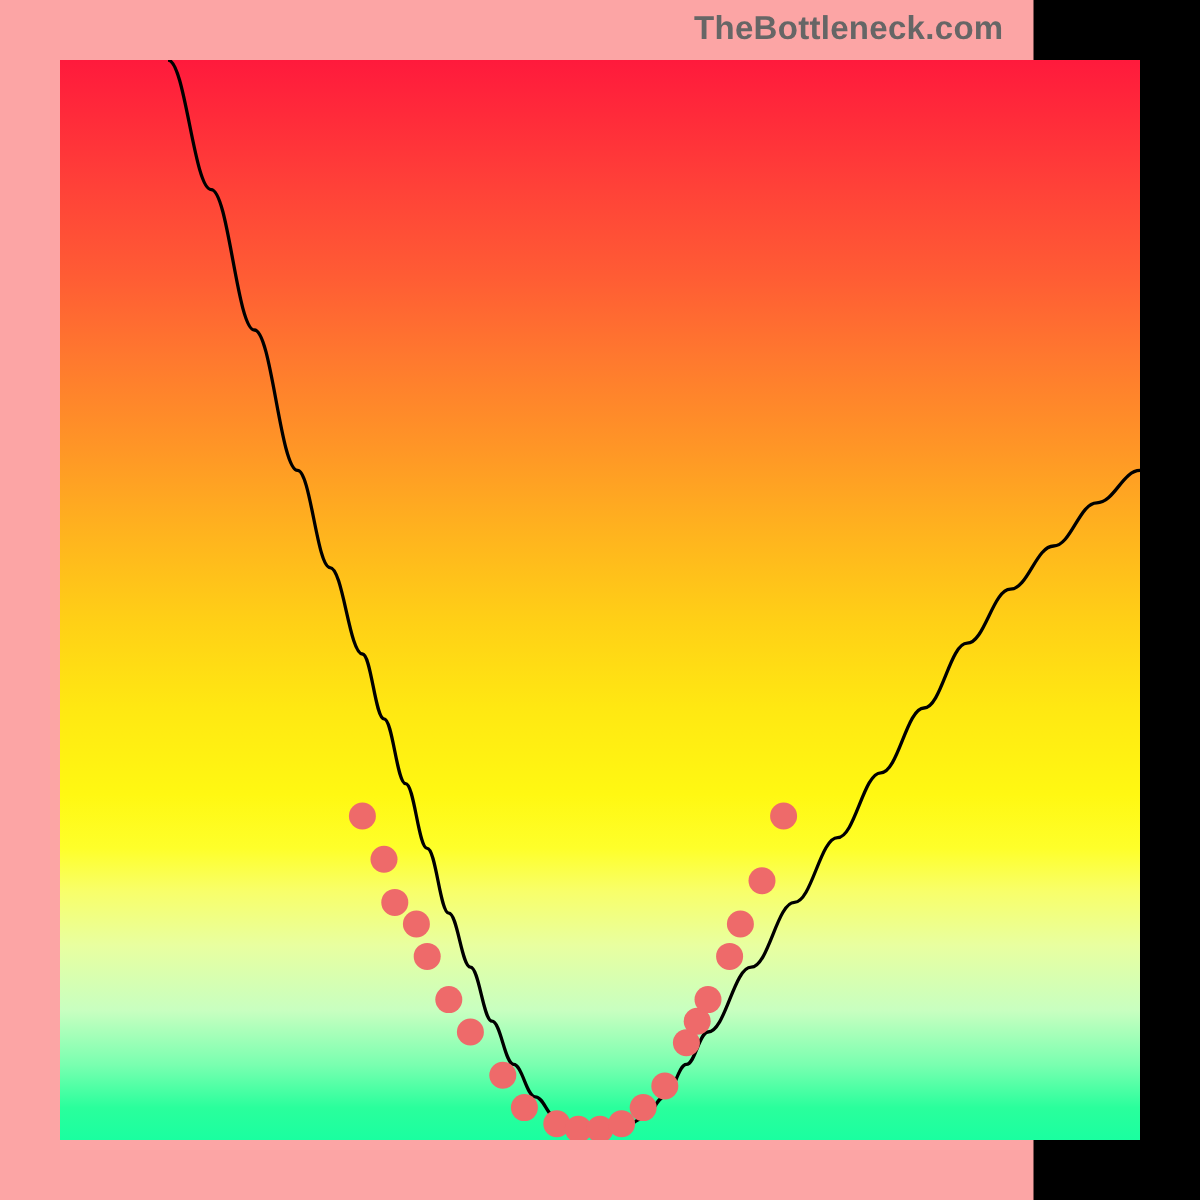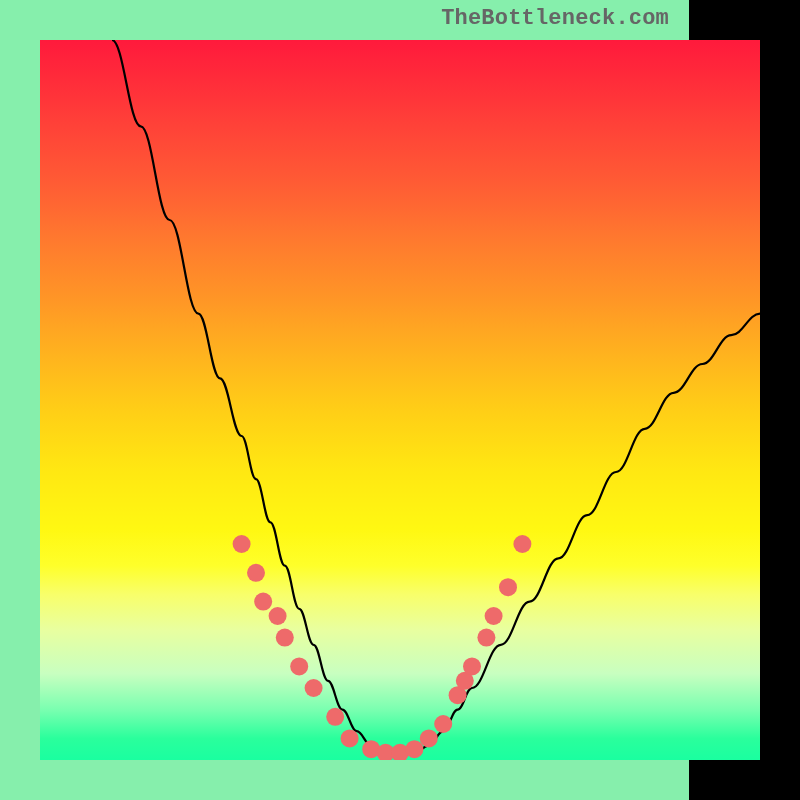--- a/index.html
+++ b/index.html
@@ -8,22 +8,21 @@
     width: 800px;
     height: 800px;
     background: #000;
     overflow: hidden;
     font-family: Arial, Helvetica, sans-serif;
   }
   .frame {
     position: relative;
     width: 689px;
     height: 800px;
-    background: #86efac;
-    font-family: Liberation Mono, monospace;
+    background: #fca5a5;
   }
   .plot-area {
     position: absolute;
     left: 40px;
     top: 40px;
     width: 720px;
     height: 720px;
     background: linear-gradient(to bottom,
       #ff1a3c 0%,
       #ff2a3a 5%,

